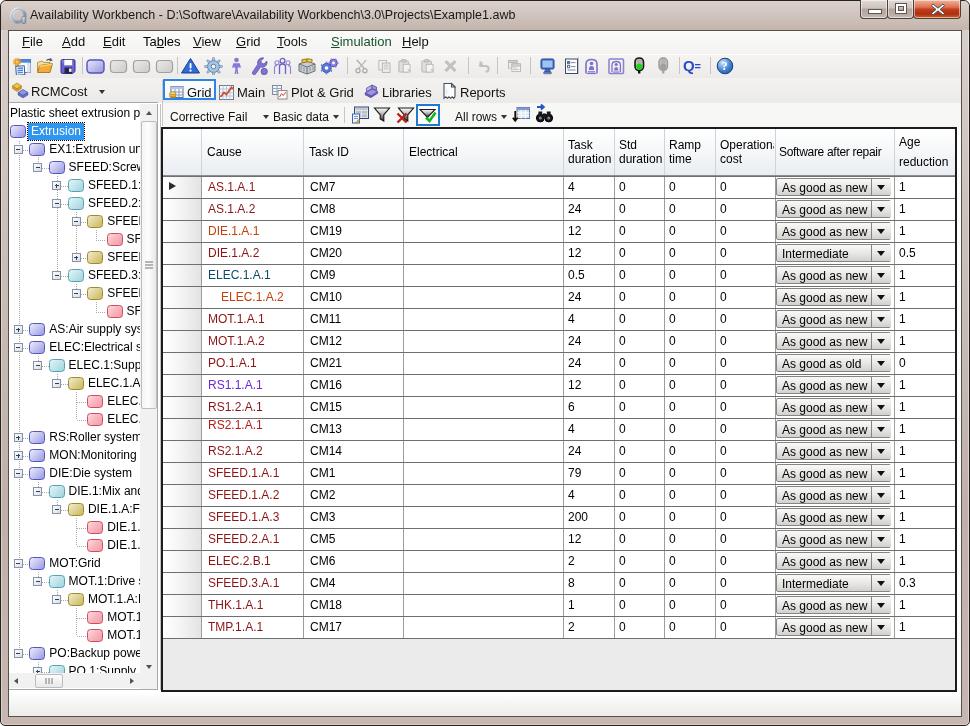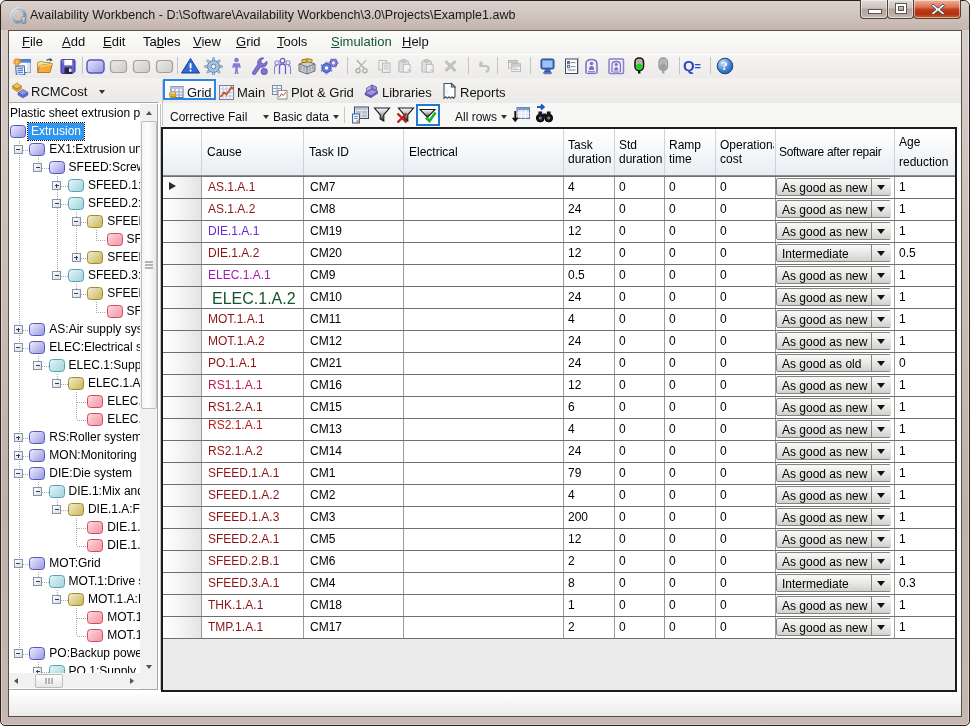--- a/index.html
+++ b/index.html
@@ -690,21 +690,21 @@
 <div class="t" style="left:568px;top:202px;font-size:12px;color:#000">24</div>
 <div class="t" style="left:619px;top:202px;font-size:12px;color:#000">0</div>
 <div class="t" style="left:669px;top:202px;font-size:12px;color:#000">0</div>
 <div class="t" style="left:720px;top:202px;font-size:12px;color:#000">0</div>
 <div class="t" style="left:899px;top:202px;font-size:12px;color:#000">1</div>
 <div class="abs" style="left:776px;top:200px;width:115px;height:18px;border:1px solid #858585;border-radius:2px;background:linear-gradient(180deg,#f9f9f8 0%,#e9e8e6 50%,#d3d1cc 100%)">
 <div class="t" style="left:5px;top:1.5px;font-size:12px;color:#000">As good as new</div>
 <div class="abs" style="left:94px;top:0;width:20px;height:16px;border-left:1px solid #858585;background:linear-gradient(180deg,#f9f9f8 0%,#e9e8e6 50%,#d3d1cc 100%)"></div>
 <div class="abs" style="left:100px;top:6px;width:0;height:0;border-left:4px solid transparent;border-right:4px solid transparent;border-top:5px solid #111"></div>
   </div>
-<div class="t" style="left:208px;top:224px;font-size:12px;color:#6d28d9">DIE.1.A.1</div>
+<div class="t" style="left:208px;top:224px;font-size:12px;color:#c2410c">DIE.1.A.1</div>
 <div class="t" style="left:310px;top:224px;font-size:12px;color:#000">CM19</div>
 <div class="t" style="left:568px;top:224px;font-size:12px;color:#000">12</div>
 <div class="t" style="left:619px;top:224px;font-size:12px;color:#000">0</div>
 <div class="t" style="left:669px;top:224px;font-size:12px;color:#000">0</div>
 <div class="t" style="left:720px;top:224px;font-size:12px;color:#000">0</div>
 <div class="t" style="left:899px;top:224px;font-size:12px;color:#000">1</div>
 <div class="abs" style="left:776px;top:222px;width:115px;height:18px;border:1px solid #858585;border-radius:2px;background:linear-gradient(180deg,#f9f9f8 0%,#e9e8e6 50%,#d3d1cc 100%)">
 <div class="t" style="left:5px;top:1.5px;font-size:12px;color:#000">As good as new</div>
 <div class="abs" style="left:94px;top:0;width:20px;height:16px;border-left:1px solid #858585;background:linear-gradient(180deg,#f9f9f8 0%,#e9e8e6 50%,#d3d1cc 100%)"></div>
 <div class="abs" style="left:100px;top:6px;width:0;height:0;border-left:4px solid transparent;border-right:4px solid transparent;border-top:5px solid #111"></div>
@@ -714,33 +714,33 @@
 <div class="t" style="left:568px;top:246px;font-size:12px;color:#000">12</div>
 <div class="t" style="left:619px;top:246px;font-size:12px;color:#000">0</div>
 <div class="t" style="left:669px;top:246px;font-size:12px;color:#000">0</div>
 <div class="t" style="left:720px;top:246px;font-size:12px;color:#000">0</div>
 <div class="t" style="left:899px;top:246px;font-size:12px;color:#000">0.5</div>
 <div class="abs" style="left:776px;top:244px;width:115px;height:18px;border:1px solid #858585;border-radius:2px;background:linear-gradient(180deg,#f9f9f8 0%,#e9e8e6 50%,#d3d1cc 100%)">
 <div class="t" style="left:5px;top:1.5px;font-size:12px;color:#000">Intermediate</div>
 <div class="abs" style="left:94px;top:0;width:20px;height:16px;border-left:1px solid #858585;background:linear-gradient(180deg,#f9f9f8 0%,#e9e8e6 50%,#d3d1cc 100%)"></div>
 <div class="abs" style="left:100px;top:6px;width:0;height:0;border-left:4px solid transparent;border-right:4px solid transparent;border-top:5px solid #111"></div>
   </div>
-<div class="t" style="left:208px;top:268px;font-size:12px;color:#a21caf">ELEC.1.A.1</div>
+<div class="t" style="left:208px;top:268px;font-size:12px;color:#0c4a6e">ELEC.1.A.1</div>
 <div class="t" style="left:310px;top:268px;font-size:12px;color:#000">CM9</div>
 <div class="t" style="left:568px;top:268px;font-size:12px;color:#000">0.5</div>
 <div class="t" style="left:619px;top:268px;font-size:12px;color:#000">0</div>
 <div class="t" style="left:669px;top:268px;font-size:12px;color:#000">0</div>
 <div class="t" style="left:720px;top:268px;font-size:12px;color:#000">0</div>
 <div class="t" style="left:899px;top:268px;font-size:12px;color:#000">1</div>
 <div class="abs" style="left:776px;top:266px;width:115px;height:18px;border:1px solid #858585;border-radius:2px;background:linear-gradient(180deg,#f9f9f8 0%,#e9e8e6 50%,#d3d1cc 100%)">
 <div class="t" style="left:5px;top:1.5px;font-size:12px;color:#000">As good as new</div>
 <div class="abs" style="left:94px;top:0;width:20px;height:16px;border-left:1px solid #858585;background:linear-gradient(180deg,#f9f9f8 0%,#e9e8e6 50%,#d3d1cc 100%)"></div>
 <div class="abs" style="left:100px;top:6px;width:0;height:0;border-left:4px solid transparent;border-right:4px solid transparent;border-top:5px solid #111"></div>
   </div>
-<div class="t" style="left:212px;top:290px;font-size:16px;color:#14532d">ELEC.1.A.2</div>
+<div class="t" style="left:221px;top:290px;font-size:12px;color:#c2410c">ELEC.1.A.2</div>
 <div class="t" style="left:310px;top:290px;font-size:12px;color:#000">CM10</div>
 <div class="t" style="left:568px;top:290px;font-size:12px;color:#000">24</div>
 <div class="t" style="left:619px;top:290px;font-size:12px;color:#000">0</div>
 <div class="t" style="left:669px;top:290px;font-size:12px;color:#000">0</div>
 <div class="t" style="left:720px;top:290px;font-size:12px;color:#000">0</div>
 <div class="t" style="left:899px;top:290px;font-size:12px;color:#000">1</div>
 <div class="abs" style="left:776px;top:288px;width:115px;height:18px;border:1px solid #858585;border-radius:2px;background:linear-gradient(180deg,#f9f9f8 0%,#e9e8e6 50%,#d3d1cc 100%)">
 <div class="t" style="left:5px;top:1.5px;font-size:12px;color:#000">As good as new</div>
 <div class="abs" style="left:94px;top:0;width:20px;height:16px;border-left:1px solid #858585;background:linear-gradient(180deg,#f9f9f8 0%,#e9e8e6 50%,#d3d1cc 100%)"></div>
 <div class="abs" style="left:100px;top:6px;width:0;height:0;border-left:4px solid transparent;border-right:4px solid transparent;border-top:5px solid #111"></div>
@@ -774,21 +774,21 @@
 <div class="t" style="left:568px;top:356px;font-size:12px;color:#000">24</div>
 <div class="t" style="left:619px;top:356px;font-size:12px;color:#000">0</div>
 <div class="t" style="left:669px;top:356px;font-size:12px;color:#000">0</div>
 <div class="t" style="left:720px;top:356px;font-size:12px;color:#000">0</div>
 <div class="t" style="left:899px;top:356px;font-size:12px;color:#000">0</div>
 <div class="abs" style="left:776px;top:354px;width:115px;height:18px;border:1px solid #858585;border-radius:2px;background:linear-gradient(180deg,#f9f9f8 0%,#e9e8e6 50%,#d3d1cc 100%)">
 <div class="t" style="left:5px;top:1.5px;font-size:12px;color:#000">As good as old</div>
 <div class="abs" style="left:94px;top:0;width:20px;height:16px;border-left:1px solid #858585;background:linear-gradient(180deg,#f9f9f8 0%,#e9e8e6 50%,#d3d1cc 100%)"></div>
 <div class="abs" style="left:100px;top:6px;width:0;height:0;border-left:4px solid transparent;border-right:4px solid transparent;border-top:5px solid #111"></div>
   </div>
-<div class="t" style="left:208px;top:378px;font-size:12px;color:#be185d">RS1.1.A.1</div>
+<div class="t" style="left:208px;top:378px;font-size:12px;color:#6d28d9">RS1.1.A.1</div>
 <div class="t" style="left:310px;top:378px;font-size:12px;color:#000">CM16</div>
 <div class="t" style="left:568px;top:378px;font-size:12px;color:#000">12</div>
 <div class="t" style="left:619px;top:378px;font-size:12px;color:#000">0</div>
 <div class="t" style="left:669px;top:378px;font-size:12px;color:#000">0</div>
 <div class="t" style="left:720px;top:378px;font-size:12px;color:#000">0</div>
 <div class="t" style="left:899px;top:378px;font-size:12px;color:#000">1</div>
 <div class="abs" style="left:776px;top:376px;width:115px;height:18px;border:1px solid #858585;border-radius:2px;background:linear-gradient(180deg,#f9f9f8 0%,#e9e8e6 50%,#d3d1cc 100%)">
 <div class="t" style="left:5px;top:1.5px;font-size:12px;color:#000">As good as new</div>
 <div class="abs" style="left:94px;top:0;width:20px;height:16px;border-left:1px solid #858585;background:linear-gradient(180deg,#f9f9f8 0%,#e9e8e6 50%,#d3d1cc 100%)"></div>
 <div class="abs" style="left:100px;top:6px;width:0;height:0;border-left:4px solid transparent;border-right:4px solid transparent;border-top:5px solid #111"></div>
@@ -870,21 +870,21 @@
 <div class="t" style="left:568px;top:532px;font-size:12px;color:#000">12</div>
 <div class="t" style="left:619px;top:532px;font-size:12px;color:#000">0</div>
 <div class="t" style="left:669px;top:532px;font-size:12px;color:#000">0</div>
 <div class="t" style="left:720px;top:532px;font-size:12px;color:#000">0</div>
 <div class="t" style="left:899px;top:532px;font-size:12px;color:#000">1</div>
 <div class="abs" style="left:776px;top:530px;width:115px;height:18px;border:1px solid #858585;border-radius:2px;background:linear-gradient(180deg,#f9f9f8 0%,#e9e8e6 50%,#d3d1cc 100%)">
 <div class="t" style="left:5px;top:1.5px;font-size:12px;color:#000">As good as new</div>
 <div class="abs" style="left:94px;top:0;width:20px;height:16px;border-left:1px solid #858585;background:linear-gradient(180deg,#f9f9f8 0%,#e9e8e6 50%,#d3d1cc 100%)"></div>
 <div class="abs" style="left:100px;top:6px;width:0;height:0;border-left:4px solid transparent;border-right:4px solid transparent;border-top:5px solid #111"></div>
   </div>
-<div class="t" style="left:208px;top:554px;font-size:12px;color:#8b1515">SFEED.2.B.1</div>
+<div class="t" style="left:208px;top:554px;font-size:12px;color:#8b1515">ELEC.2.B.1</div>
 <div class="t" style="left:310px;top:554px;font-size:12px;color:#000">CM6</div>
 <div class="t" style="left:568px;top:554px;font-size:12px;color:#000">2</div>
 <div class="t" style="left:619px;top:554px;font-size:12px;color:#000">0</div>
 <div class="t" style="left:669px;top:554px;font-size:12px;color:#000">0</div>
 <div class="t" style="left:720px;top:554px;font-size:12px;color:#000">0</div>
 <div class="t" style="left:899px;top:554px;font-size:12px;color:#000">1</div>
 <div class="abs" style="left:776px;top:552px;width:115px;height:18px;border:1px solid #858585;border-radius:2px;background:linear-gradient(180deg,#f9f9f8 0%,#e9e8e6 50%,#d3d1cc 100%)">
 <div class="t" style="left:5px;top:1.5px;font-size:12px;color:#000">As good as new</div>
 <div class="abs" style="left:94px;top:0;width:20px;height:16px;border-left:1px solid #858585;background:linear-gradient(180deg,#f9f9f8 0%,#e9e8e6 50%,#d3d1cc 100%)"></div>
 <div class="abs" style="left:100px;top:6px;width:0;height:0;border-left:4px solid transparent;border-right:4px solid transparent;border-top:5px solid #111"></div>

